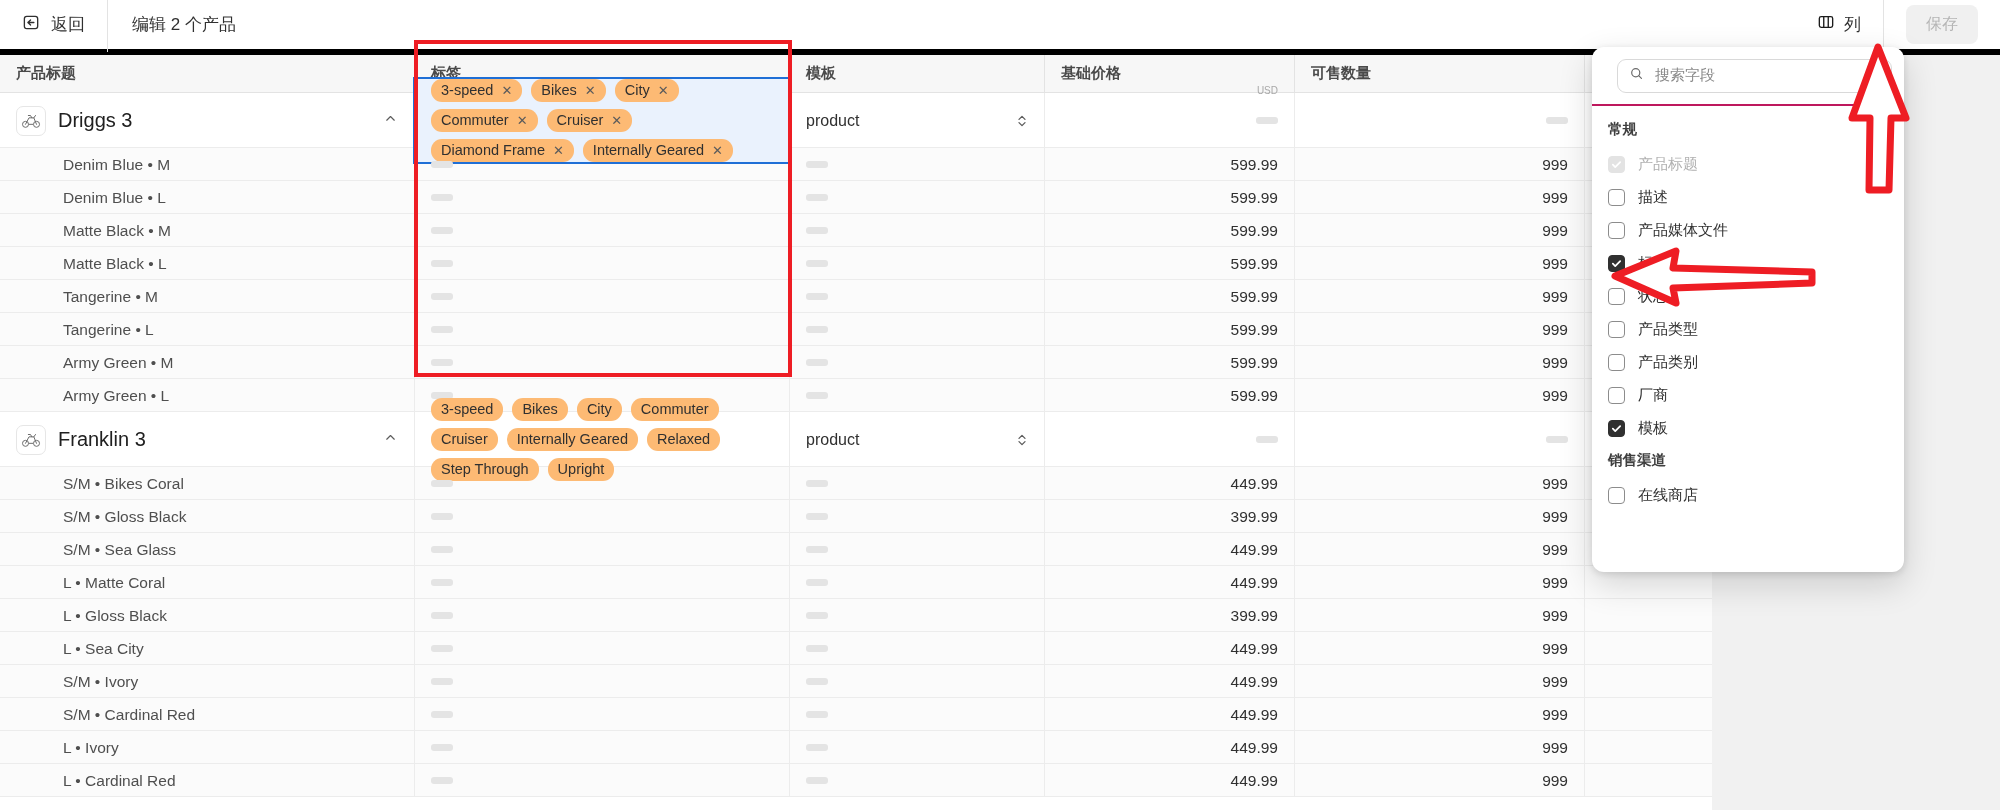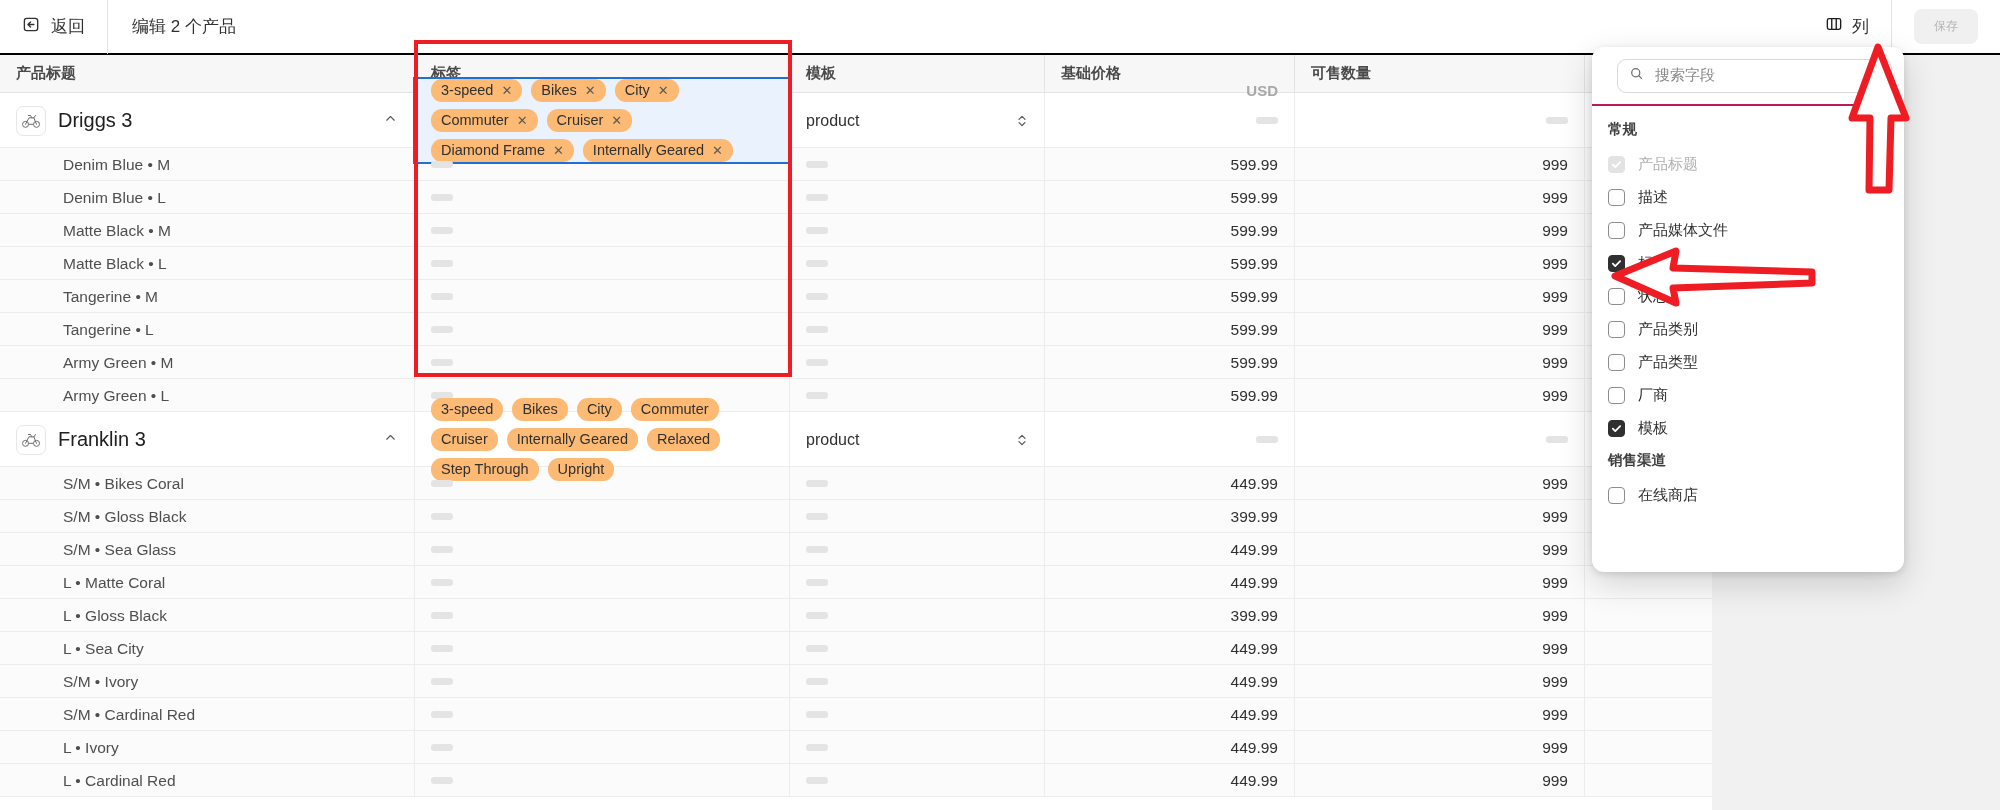--- a/index.html
+++ b/index.html
@@ -10,53 +10,53 @@
     background: #ffffff;
     font-family: "Liberation Sans", "DejaVu Sans", sans-serif;
     -webkit-font-smoothing: antialiased;
   }
   #app { position: relative; width: 2000px; height: 810px; background:#fff; }
 
   
   .topbar {
     position: absolute; top: 0; left: 0; width: 2000px; height: 55px;
     background: #fff; display: flex; align-items: center;
-    border-bottom: 2px solid #000000;
+    border-bottom: 6px solid #000000;
   }
   .tb-back {
     display: flex; align-items: center; gap: 10px;
     padding: 0 22px 0 22px; height: 55px; cursor: pointer;
     color: #303030; font-size: 17px;
   }
   .tb-sep { width: 1px; height: 55px; background: #e3e3e3; }
   .tb-title { padding-left: 24px; font-size: 17px; color: #303030; font-weight: 400; }
   .tb-right {
     margin-left: auto; display: flex; align-items: center; height: 55px;
   }
   .tb-cols {
     display: flex; align-items: center; gap: 9px;
     font-size: 17px; color: #303030; padding: 0 22px; cursor: pointer; height: 55px;
   }
   .tb-sep2 { width: 1px; height: 55px; background: #e3e3e3; }
   .btn-save {
     margin: 0 22px; background: #f0f0f0; color: #b5b5b5;
     border: none; border-radius: 8px; padding: 9px 20px;
-    font-size: 12px; font-family: inherit; cursor: default;
+    font-size: 16px; font-family: inherit; cursor: default;
   }
 
   
   .table { position: absolute; top: 55px; left: 0; width: 2000px; }
   .row { display: flex; width: 2000px; }
   .thead .row { background: #f7f7f7; height: 38px; border-bottom: 1px solid #e3e3e3; }
   .th {
     font-size: 15px; color: #4a4a4a; font-weight: 700;
     display: flex; align-items: center; padding: 0 16px;
     border-right: 1px solid #e3e3e3; height: 100%;
   }
-  .th .usd { margin-left: auto; color: #a8a8a8; font-weight: 700; font-size: 15px; margin-top: 34px; }
+  .th .usd { margin-left: auto; color: #a8a8a8; font-weight: 400; font-size: 10px; margin-top: 34px; }
 
   
   .c-title { width: 415px; min-width: 415px; }
   .c-tags  { width: 375px; min-width: 375px; }
   .c-tmpl  { width: 255px; min-width: 255px; }
   .c-price { width: 250px; min-width: 250px; justify-content: center; }
   .c-avail { width: 290px; min-width: 290px; text-align: center; }
   .c-onhand{ width: 415px; min-width: 415px; }
 
   .tbody .row { border-bottom: 1px solid #ececec; }
@@ -749,25 +749,25 @@
             </svg>
           </span>
           <span>标签</span>
         </div>
         <div class="pop-item">
           <span class="cb"></span>
           <span>状态</span>
         </div>
         <div class="pop-item">
           <span class="cb"></span>
+          <span>产品类型</span>
+        </div>
+        <div class="pop-item">
+          <span class="cb"></span>
           <span>产品类别</span>
-        </div>
-        <div class="pop-item">
-          <span class="cb"></span>
-          <span>产品类型</span>
         </div>
         <div class="pop-item">
           <span class="cb"></span>
           <span>厂商</span>
         </div>
         <div class="pop-item">
           <span class="cb checked">
             <svg width="11" height="11" viewBox="0 0 12 12" fill="none">
               <path d="M2 6.2 4.6 8.8 10 3.4" stroke="#ffffff" stroke-width="1.9" stroke-linecap="round" stroke-linejoin="round"></path>
             </svg>

